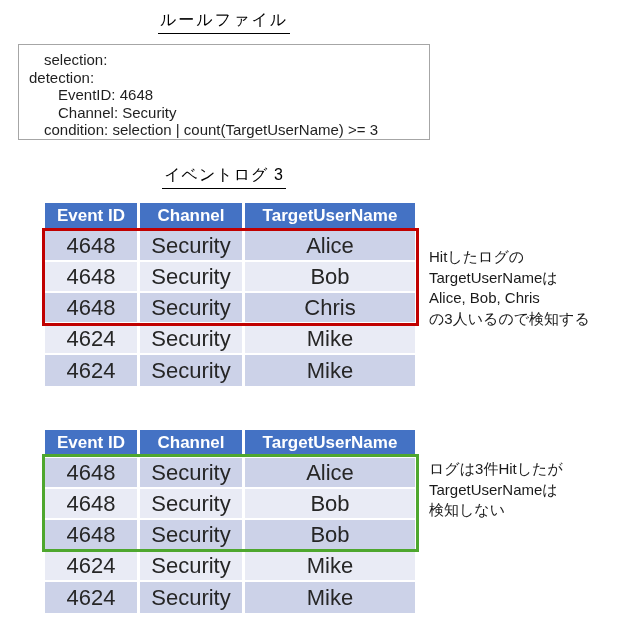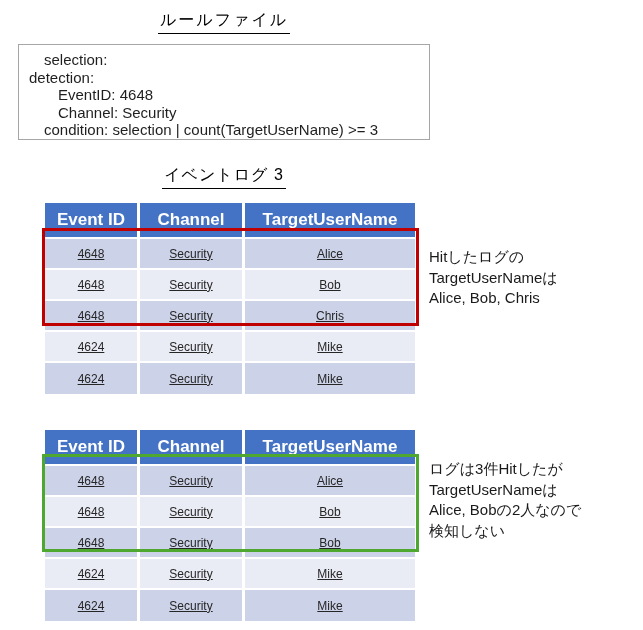--- a/index.html
+++ b/index.html
@@ -69,30 +69,29 @@
     text-align:center;
     vertical-align:middle;
     padding:0;
     overflow:hidden;
   }
   .log-table th{
     background:var(--header-bg);
     color:var(--header-text);
     font-weight:bold;
     font-size:17px;
-    height:36px;
+    height:28px;
     border-bottom:2px solid #fff;
     text-align:center;
   }
   .log-table td{
-    font-size:12px;
+    font-size:22px;
     height:31px;
     color:#262626;
     border-bottom:2px solid #fff;
-    text-decoration:underline;
   }
   .log-table th:not(:last-child),
   .log-table td:not(:last-child){border-right:3px solid #fff;}
   .log-table tbody tr:last-child td{border-bottom:none;}
   .log-table tbody tr:nth-child(odd) td{background:var(--row-band-dark);}
   .log-table tbody tr:nth-child(even) td{background:var(--row-band-light);}
 
   .hit-box{
     position:absolute;
     left:42px;
@@ -176,20 +175,21 @@
       </tr>
     </tbody>
   </table>
 
   <div class="hit-box hit-box-1"></div>
 
   <div class="annotation annotation-1">
     <div>Hitしたログの</div>
     <div>TargetUserNameは</div>
     <div>Alice, Bob, Chris</div>
+    <div>の3人いるので検知する</div>
   </div>
 
   <div class="section-title log-title log2-title">
     <span class="u">イベントログ 2</span>
   </div>
 
   <table class="log-table table2">
     <colgroup>
         <col style="width:95px">
         <col style="width:105px">
@@ -229,17 +229,16 @@
         <td>Mike</td>
       </tr>
     </tbody>
   </table>
 
   <div class="hit-box hit-box-2"></div>
 
   <div class="annotation annotation-2">
     <div>ログは3件Hitしたが</div>
     <div>TargetUserNameは</div>
-    <div>Alice, Bobの2人なので</div>
     <div>検知しない</div>
   </div>
 
 </div>
 
 </body></html>

